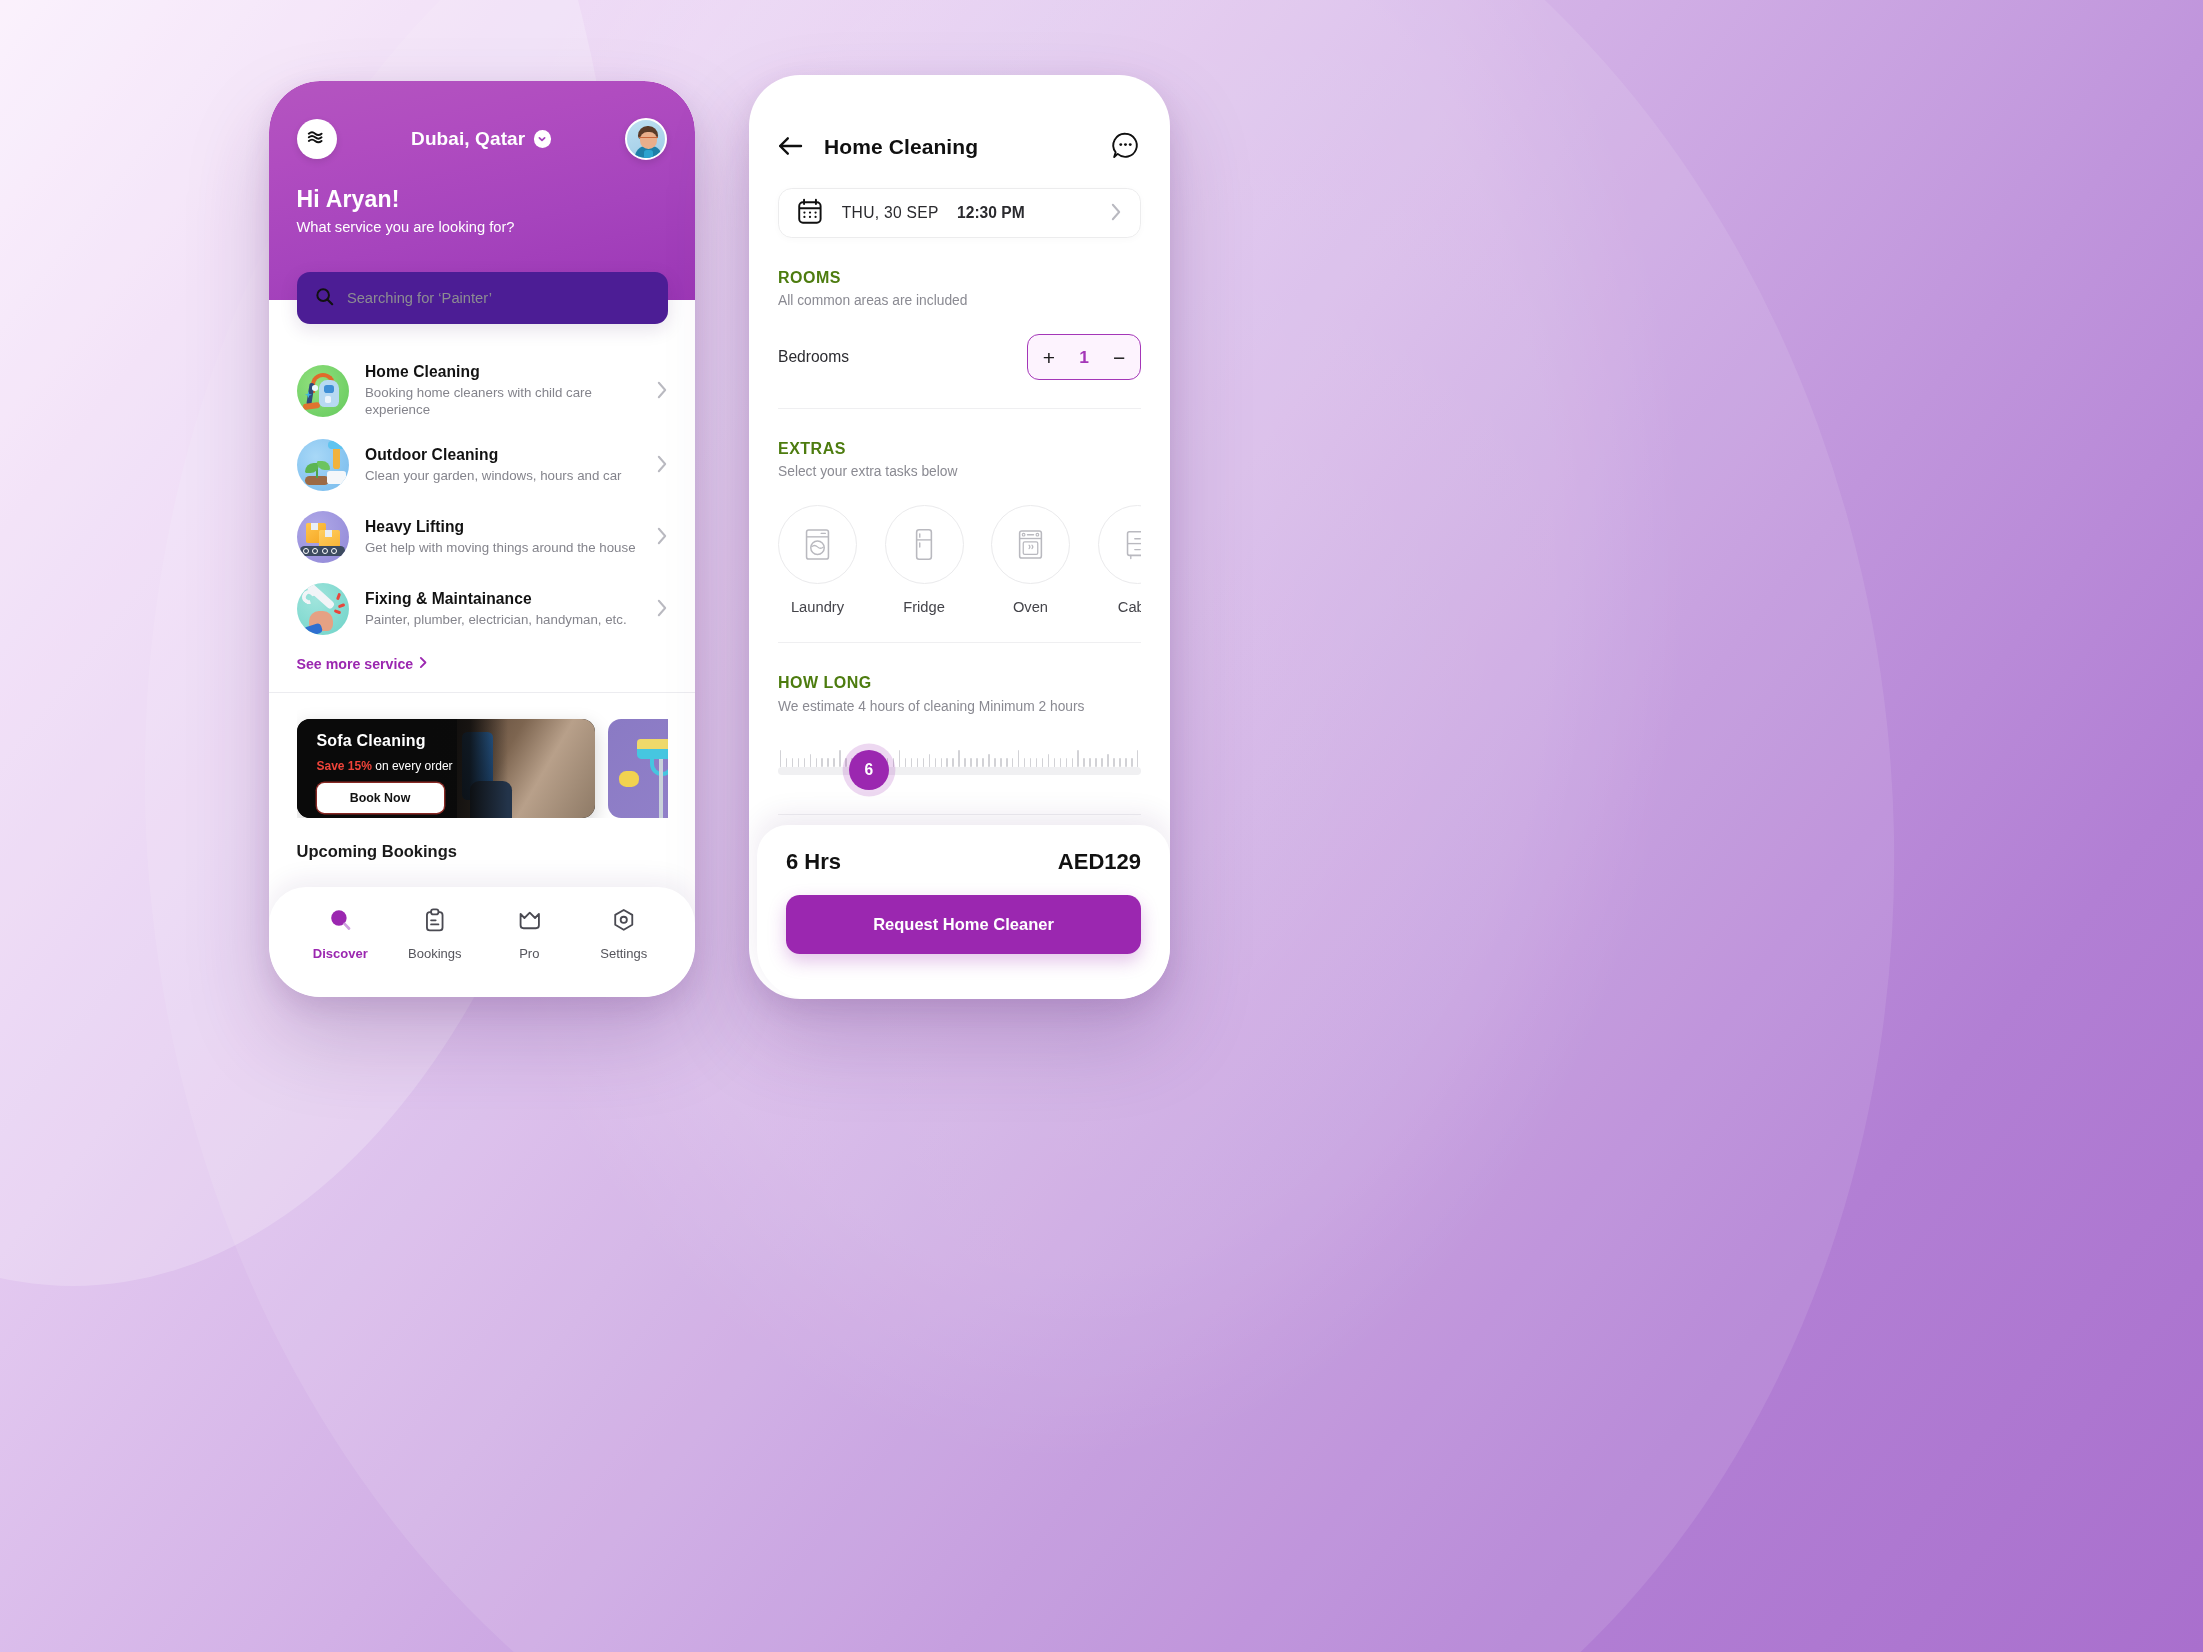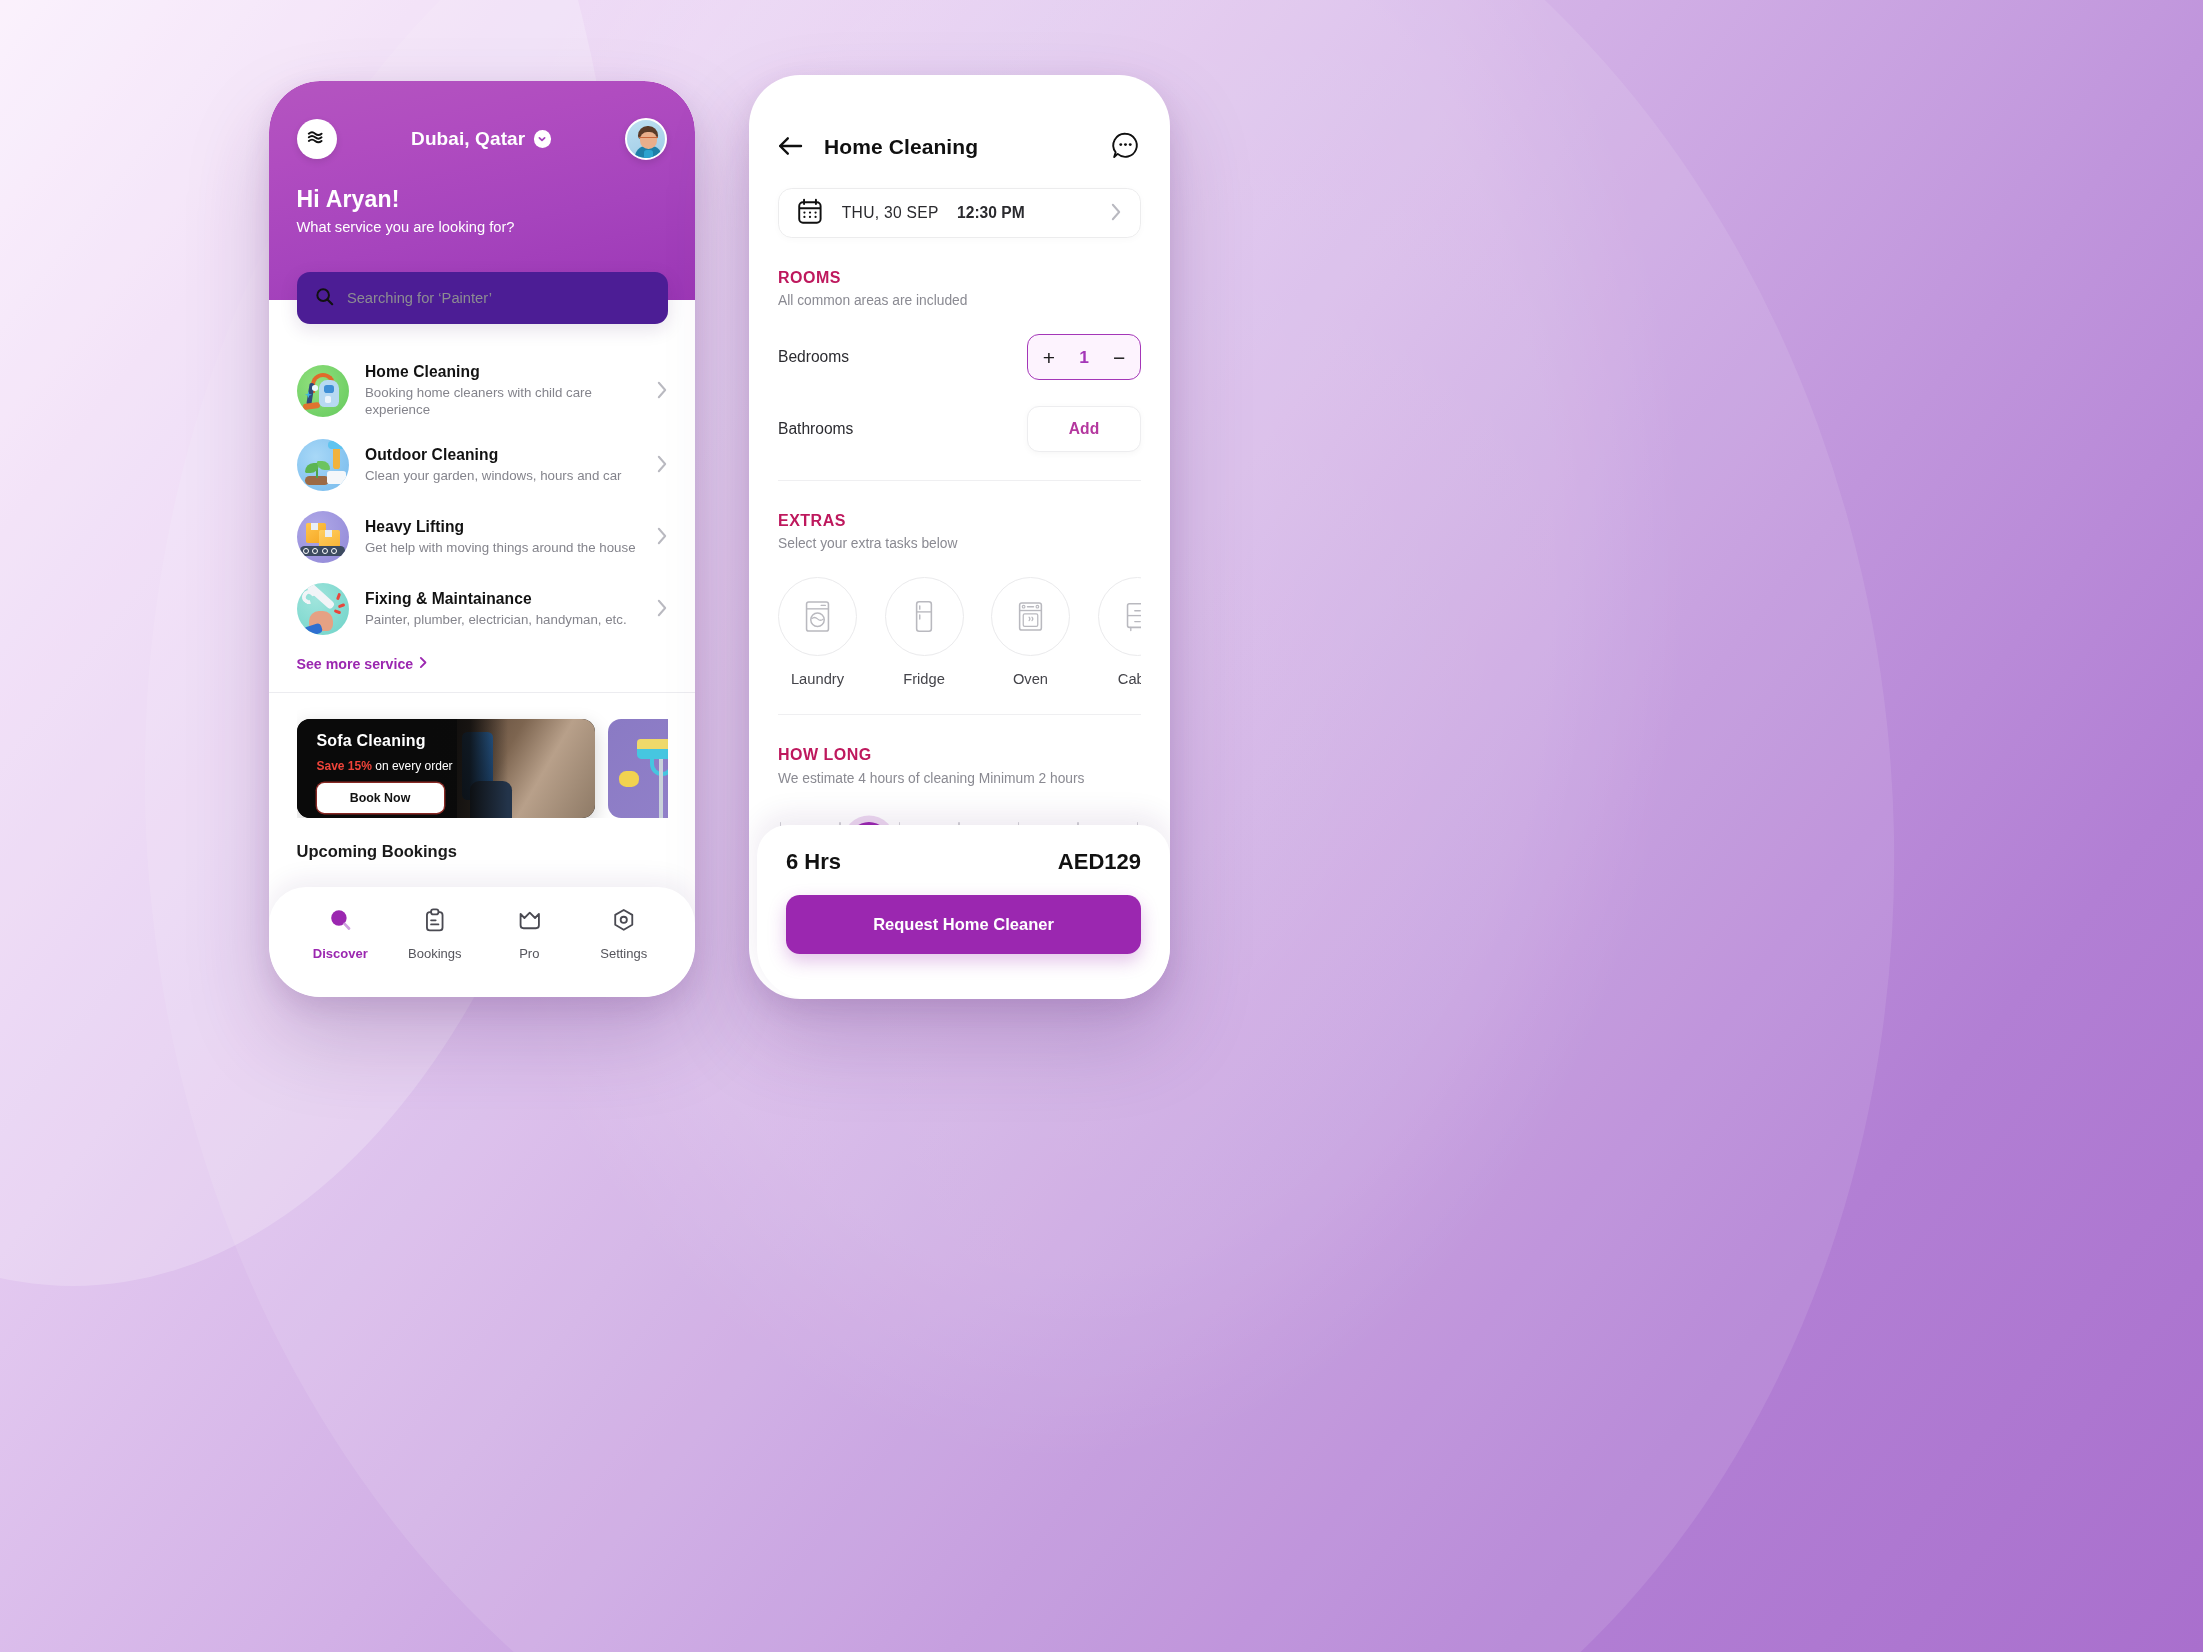--- a/index.html
+++ b/index.html
@@ -224,21 +224,21 @@
     margin-top: 24px; height: 50px; border: 1.4px solid #ececed;
     border-radius: 13.8px; display:flex; align-items:center; gap:18.4px;
     padding: 0 18.4px; box-shadow: 0 1.8px 7.3px rgba(0,0,0,0.025);
   }
   .date-txt { display:flex; align-items:baseline; gap:18.4px; flex:1 1 auto; }
   .date-d { font-size:15.6px; color:#2a2a2e; font-weight:500; letter-spacing:0.3px; }
   .date-t { font-size:15.6px; color:#2a2a2e; font-weight:700; }
 
   .sec { padding: 31px 0 27.5px; }
   .sec + .sec { border-top: 1.4px solid #efeff1; }
-  .sec-h { font-size: 16px; font-weight: 800; color: #be185d; letter-spacing:0.5px; }
+  .sec-h { font-size: 16px; font-weight: 800; color: #4d7c0f; letter-spacing:0.5px; }
   .sec-sub { font-size: 13.8px; color: #8a8a92; margin-top: 6.4px; }
 
   .room-row {
     display:flex; align-items:center; justify-content:space-between;
     margin-top: 26px;
   }
   .room-lbl { font-size: 15.6px; color: #2b2b30; }
   .stepper {
     width: 114px; height: 46px; border-radius: 12px;
     border: 1.7px solid #a436b8; background: #fdf3fe;
@@ -579,24 +579,20 @@
 
       <div class="room-row">
         <span class="room-lbl">Bedrooms</span>
         <div class="stepper">
           <span class="st-sign">+</span>
           <span class="st-val">1</span>
           <span class="st-sign">−</span>
         </div>
       </div>
 
-      <div class="room-row">
-        <span class="room-lbl">Bathrooms</span>
-        <div class="addbtn">Add</div>
-      </div>
     </div>
 
     <div class="sec">
       <div class="sec-h">EXTRAS</div>
       <div class="sec-sub">Select your extra tasks below</div>
 
       <div class="extras-row">
         <div class="extra">
           <div class="extra-c">
             <svg width="31" height="35" viewBox="0 0 34 38">

